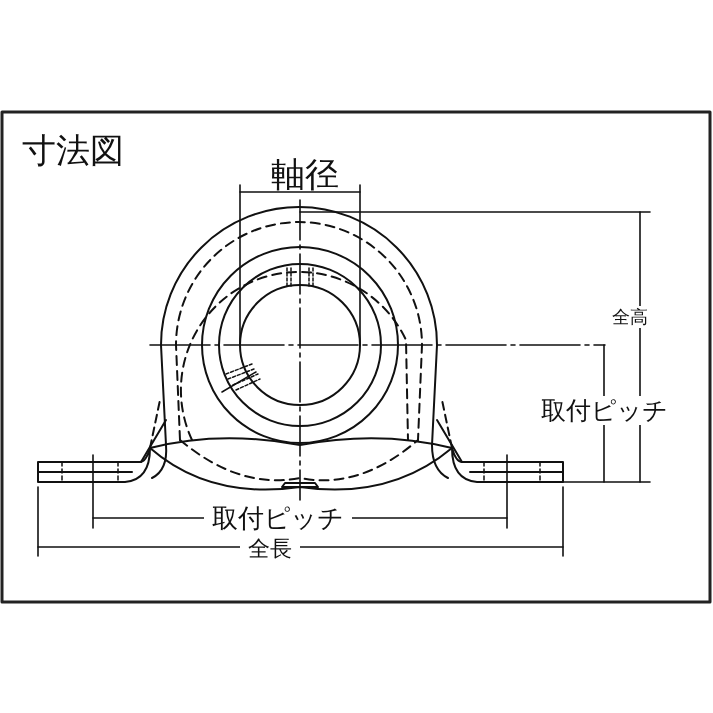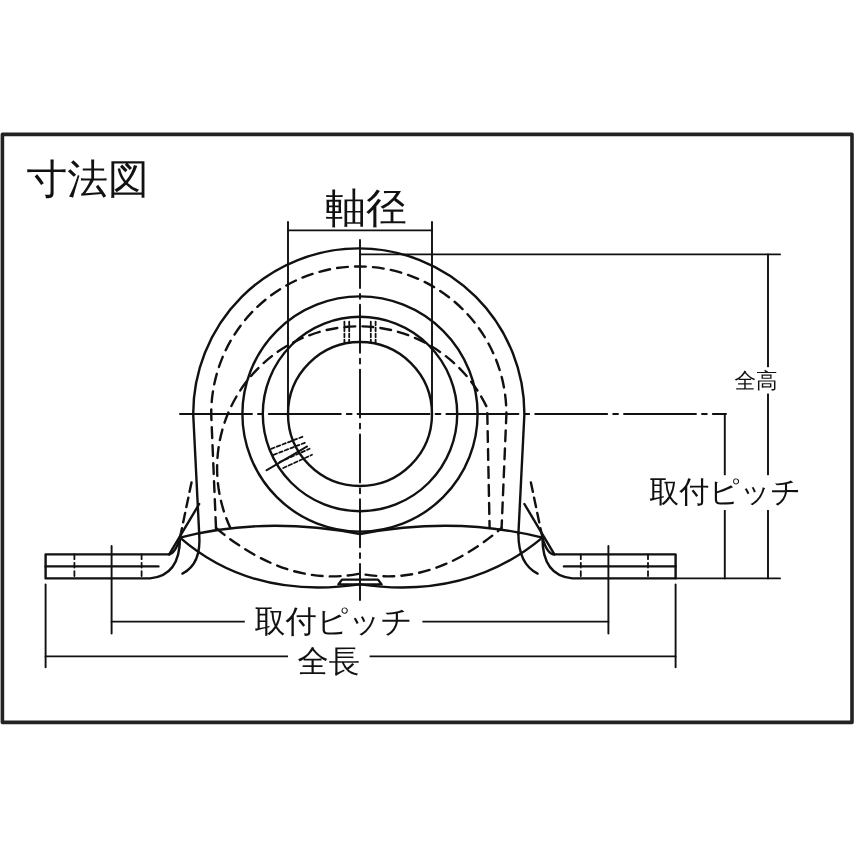--- a/index.html
+++ b/index.html
@@ -12,21 +12,21 @@
       color: #111111;
       white-space: nowrap;
       line-height: 1;
       background: #ffffff;
     }
     .title { font-size: 34px; left: 22px; top: 133px; background: transparent; }
     .l-shaft { font-size: 34px; left: 271px; top: 157px; background: transparent; }
     .l-height { font-size: 18px; left: 612px; top: 306px; padding: 2px 0; }
     .l-center { font-size: 25px; left: 541px; top: 396px; padding: 2px 0; }
     .l-pitch { font-size: 26px; left: 204px; top: 505px; padding: 0 8px; text-align: center; }
-    .l-length { font-size: 26px; left: 240px; top: 538px; padding: 0 8px; }
+    .l-length { font-size: 22px; left: 240px; top: 538px; padding: 0 8px; }
   </style>
 </head>
 <body>
 
 <div id="stage">
 
   <svg width="713" height="713" viewBox="0 0 713 713" fill="none" stroke="#111111" stroke-width="2" stroke-linecap="round" stroke-linejoin="round">
 
     <rect x="2" y="112" width="708" height="490" stroke="#222222" stroke-width="3"></rect>
 

